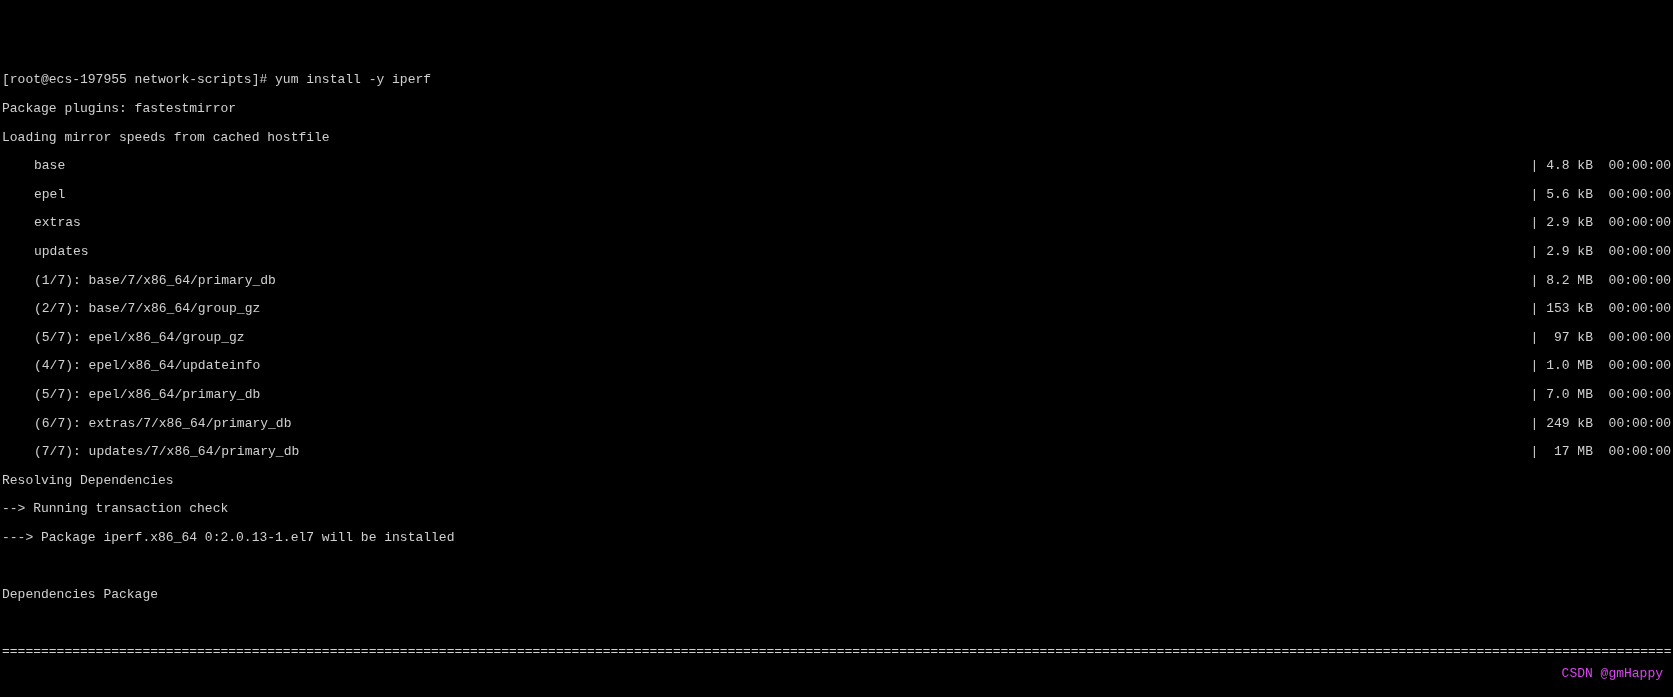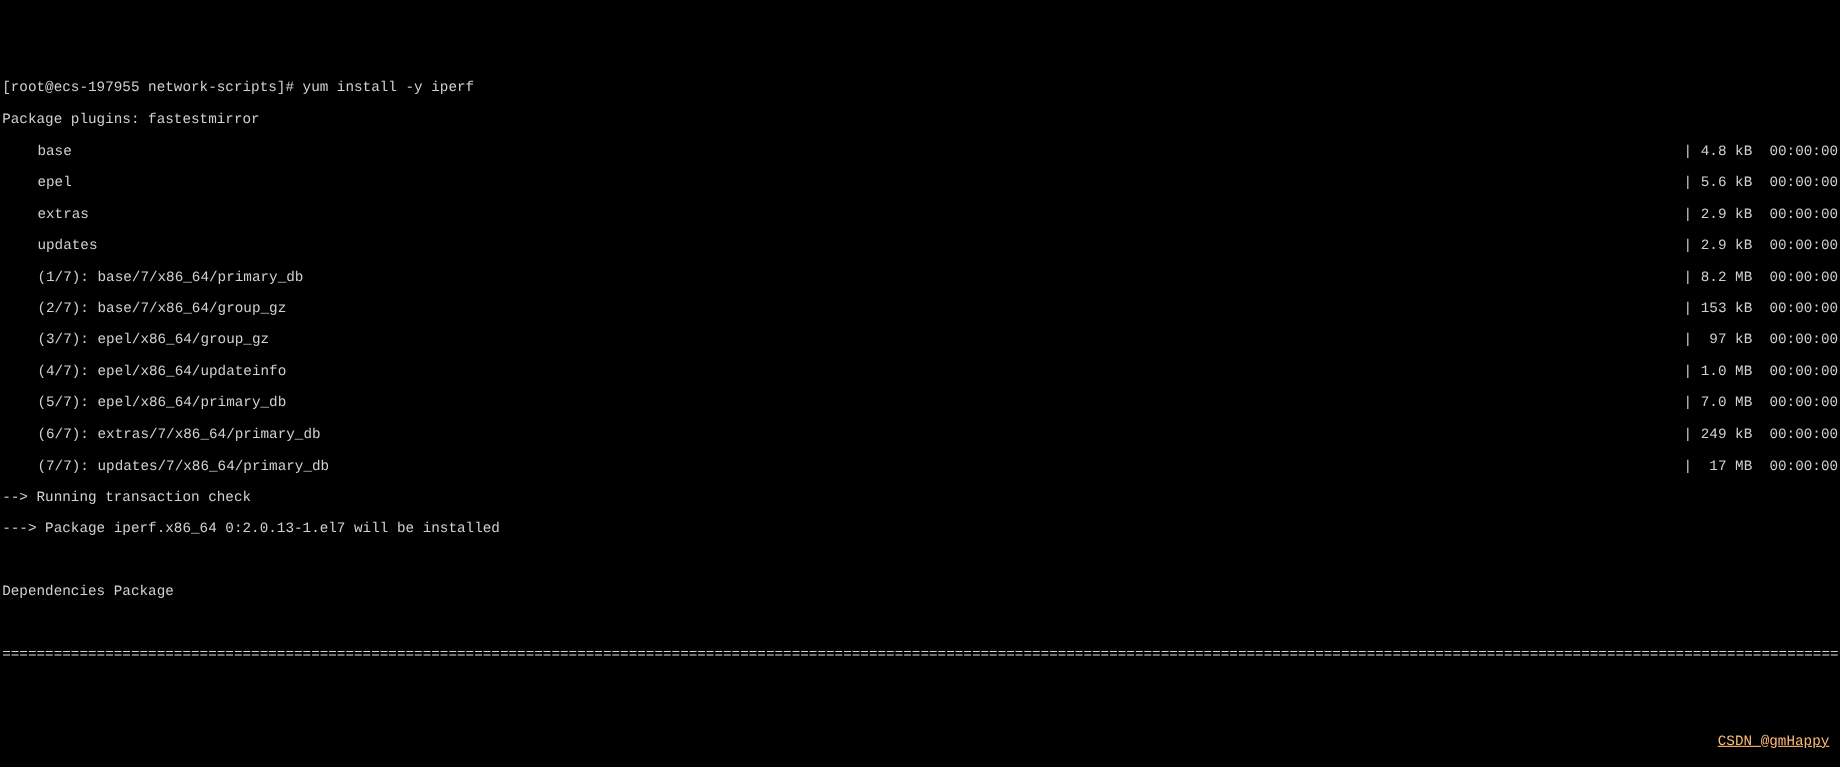--- a/index.html
+++ b/index.html
@@ -22,44 +22,45 @@
       color: #d0d0d0;
       overflow: hidden;
       white-space: nowrap;
       font-size: 13px;
       letter-spacing: 0;
     }
     .watermark {
       position: fixed;
       bottom: 16px;
       right: 10px;
-      color: #fdba74;
+      color: #d946ef;
       font-size: 13px;
-      text-decoration: underline;
     }
   </style>
 </head>
 <body>
 
 
 
 <div class="terminal">
 <div>[root@ecs-197955 network-scripts]# yum install -y iperf</div>
 <div>Package plugins: fastestmirror</div>
+<div>Loading mirror speeds from cached hostfile</div>
 <div class="line"><span class="left">base</span><span class="right">| 4.8 kB  00:00:00</span></div>
 <div class="line"><span class="left">epel</span><span class="right">| 5.6 kB  00:00:00</span></div>
 <div class="line"><span class="left">extras</span><span class="right">| 2.9 kB  00:00:00</span></div>
 <div class="line"><span class="left">updates</span><span class="right">| 2.9 kB  00:00:00</span></div>
 <div class="line"><span class="left">(1/7): base/7/x86_64/primary_db</span><span class="right">| 8.2 MB  00:00:00</span></div>
 <div class="line"><span class="left">(2/7): base/7/x86_64/group_gz</span><span class="right">| 153 kB  00:00:00</span></div>
-<div class="line"><span class="left">(3/7): epel/x86_64/group_gz</span><span class="right">|  97 kB  00:00:00</span></div>
+<div class="line"><span class="left">(5/7): epel/x86_64/group_gz</span><span class="right">|  97 kB  00:00:00</span></div>
 <div class="line"><span class="left">(4/7): epel/x86_64/updateinfo</span><span class="right">| 1.0 MB  00:00:00</span></div>
 <div class="line"><span class="left">(5/7): epel/x86_64/primary_db</span><span class="right">| 7.0 MB  00:00:00</span></div>
 <div class="line"><span class="left">(6/7): extras/7/x86_64/primary_db</span><span class="right">| 249 kB  00:00:00</span></div>
 <div class="line"><span class="left">(7/7): updates/7/x86_64/primary_db</span><span class="right">|  17 MB  00:00:00</span></div>
+<div>Resolving Dependencies</div>
 <div>--&gt; Running transaction check</div>
 <div>---&gt; Package iperf.x86_64 0:2.0.13-1.el7 will be installed</div>
 <div> </div>
 <div>Dependencies Package</div>
 <div> </div>
 <div class="divider">=================================================================================================================================================================================================================================================================================================</div>
 
 
 
 

